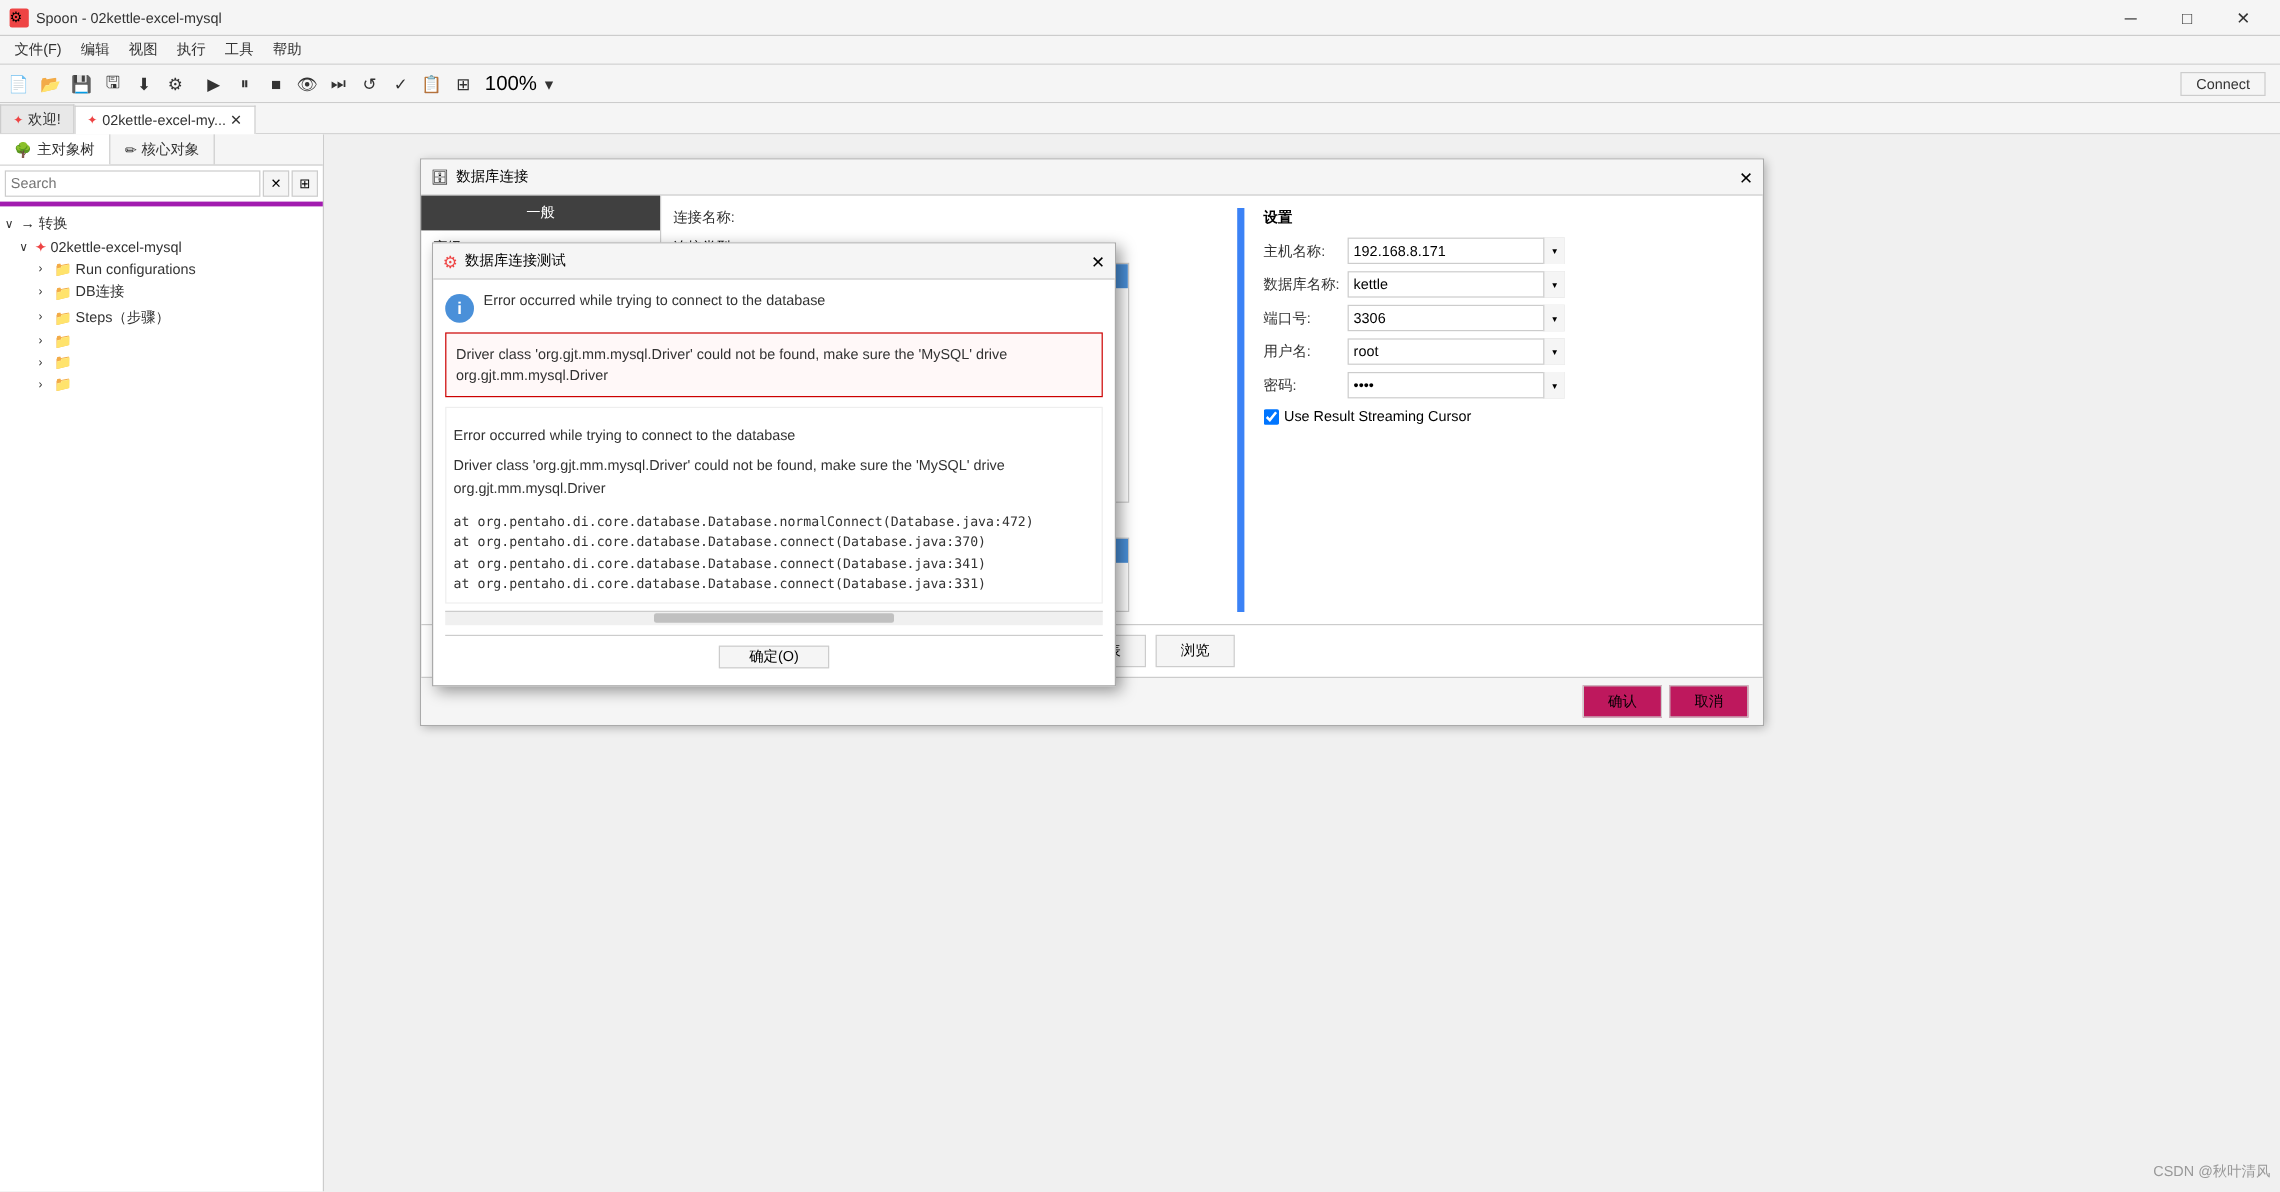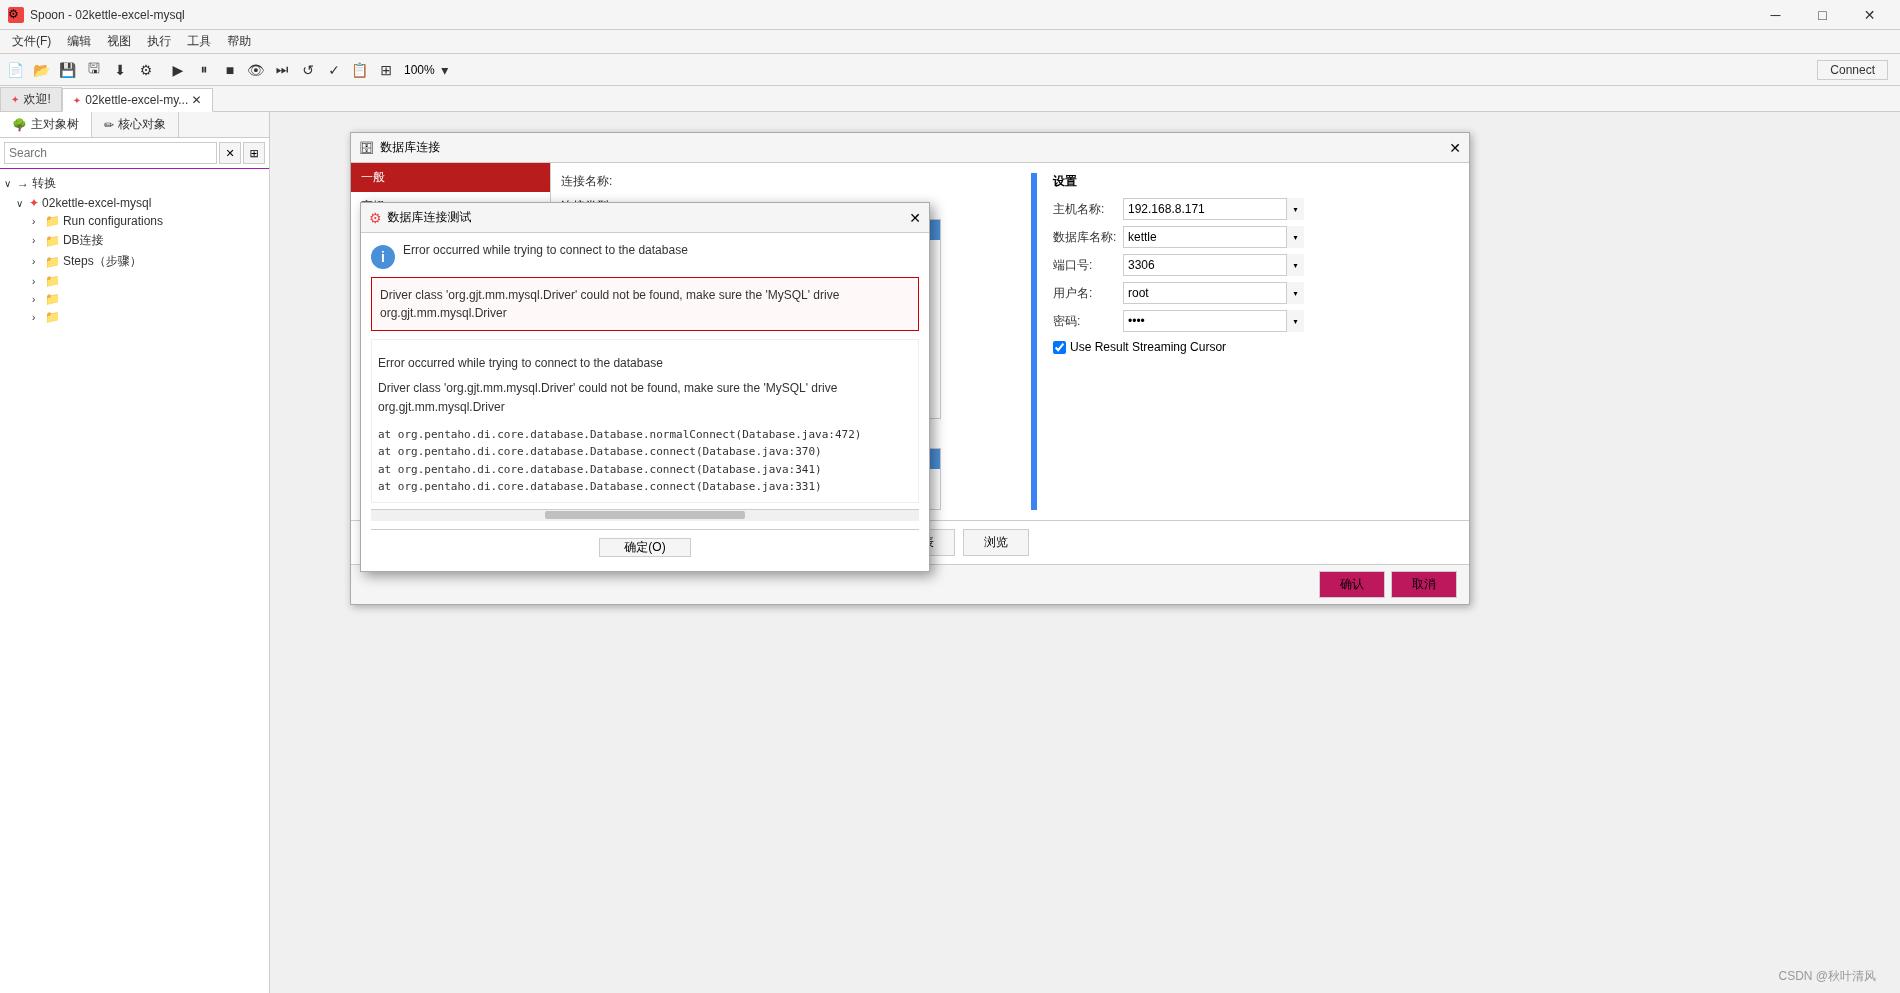--- a/index.html
+++ b/index.html
@@ -77,21 +77,21 @@
       width: 270px;
       min-width: 270px;
       background: white;
       border-right: 1px solid #ccc;
       display: flex;
       flex-direction: column;
     }
     .panel-tabs { display: flex; border-bottom: 1px solid #ccc; background: #f5f5f5; }
     .panel-tab { padding: 4px 12px; font-size: 12px; color: #333; cursor: pointer; border-right: 1px solid #ccc; display: flex; align-items: center; gap: 4px; }
     .panel-tab.active { background: white; }
-    .search-bar { padding: 4px; display: flex; gap: 2px; border-bottom: 1px solid #a21caf; }
+    .search-bar { padding: 4px; display: flex; gap: 2px; border-bottom: 4px solid #a21caf; }
     .search-input { flex: 1; padding: 2px 4px; border: 1px solid #ccc; font-size: 12px; font-family: inherit; }
     .search-btn { width: 22px; height: 22px; border: 1px solid #ccc; background: #f5f5f5; cursor: pointer; font-size: 11px; display: flex; align-items: center; justify-content: center; }
     
     .tree-area { flex: 1; overflow: auto; padding: 4px 0; }
     .tree-item { padding: 2px 4px; cursor: pointer; display: flex; align-items: center; gap: 3px; font-size: 12px; color: #333; }
     .tree-indent-1 { padding-left: 16px; }
     .tree-indent-2 { padding-left: 32px; }
     .tree-expand { font-size: 10px; width: 10px; }
 
     
@@ -115,21 +115,21 @@
       justify-content: space-between;
       border-bottom: 1px solid #ccc;
     }
     .dialog-title { font-size: 12px; display: flex; align-items: center; gap: 6px; }
     .dialog-close { border: none; background: none; cursor: pointer; font-size: 14px; }
     .dialog-body { display: flex; padding: 0; }
     
     
     .db-left { width: 200px; border-right: 1px solid #ccc; }
     .db-list-item { padding: 6px 10px; font-size: 12px; cursor: pointer; color: #333; }
-    .db-list-item.selected { background: #b91c1c; color: white; }
+    .db-list-item.selected { background: #404040; color: white; text-align: center; }
     .db-row { display: flex; align-items: flex-start; margin-bottom: 8px; gap: 8px; }
     .db-label { font-size: 12px; color: #333; min-width: 60px; }
     .db-input { flex: 1; padding: 3px 6px; border: 1px solid #ccc; font-size: 12px; font-family: inherit; }
 
     
     .db-conn-type-list {
       border: 1px solid #ccc;
       height: 200px;
       overflow-y: scroll;
       font-size: 12px;
@@ -195,21 +195,21 @@
     .error-stack { font-size: 11px; color: #333; line-height: 1.6; font-family: monospace; }
     .error-scroll-area { max-height: 180px; overflow: auto; border: 1px solid #eee; padding: 6px; margin: 6px 0; }
     .error-footer { display: flex; justify-content: center; padding: 8px 0 4px; border-top: 1px solid #ccc; margin-top: 8px; }
     .ok-btn { padding: 0 24px; font-size: 12px; border: 1px solid #ccc; background: #f5f5f5; cursor: pointer; font-family: inherit; }
 
     
     .scroll-bar-h { height: 12px; background: #f0f0f0; border-top: 1px solid #ccc; display: flex; align-items: center; padding: 0 2px; }
     .scroll-thumb-h { width: 200px; height: 8px; background: #c0c0c0; border-radius: 2px; margin: 0 auto; }
 
     
-    .watermark { position: fixed; bottom: 8px; right: 24px; font-size: 12px; color: #999; margin-left: 48px; }
+    .watermark { position: fixed; bottom: 8px; right: 8px; font-size: 12px; color: #999; margin-left: 48px; }
 
     .db-main-content { display: flex; padding: 10px; gap: 10px; }
     .db-col-left { width: 460px; }
     .db-col-right { flex: 1; }
   </style>
 </head>
 <body>
 
 <div class="title-bar">
   <div class="title-bar-left">
@@ -244,21 +244,21 @@
     <button class="tb-btn">▶</button>
     <button class="tb-btn">⏸</button>
     <button class="tb-btn">■</button>
     <button class="tb-btn">👁</button>
     <button class="tb-btn">⏭</button>
     <button class="tb-btn">↺</button>
     <button class="tb-btn">✓</button>
     <button class="tb-btn">📋</button>
     <button class="tb-btn">⊞</button>
     <span style="display:flex;align-items:center;gap:2px;margin-left:4px;">
-      <span style="font-size:12px;text-align:right;">100%</span>
+      <span style="font-size:17px;text-align:right;">100%</span>
       <button class="tb-btn" style="width:16px;">▾</button>
     </span>
   </div>
   <div class="toolbar-right">
     <button class="connect-btn">Connect</button>
   </div>
 </div>
 
 <div class="tab-bar">
   <div class="tab">

